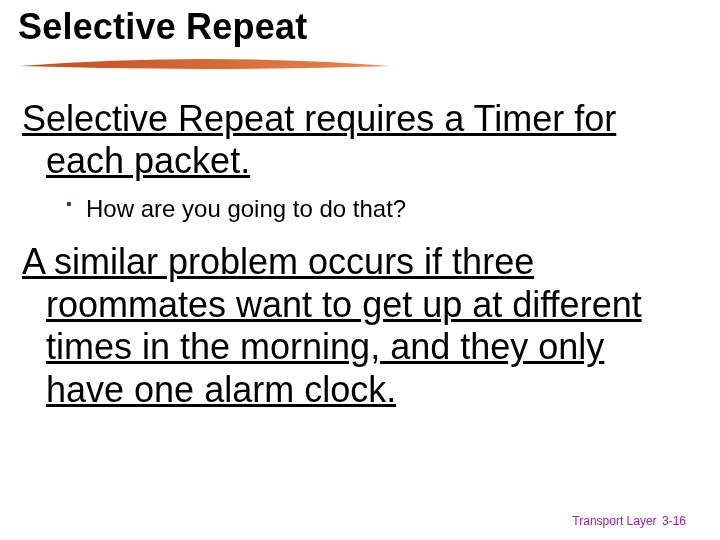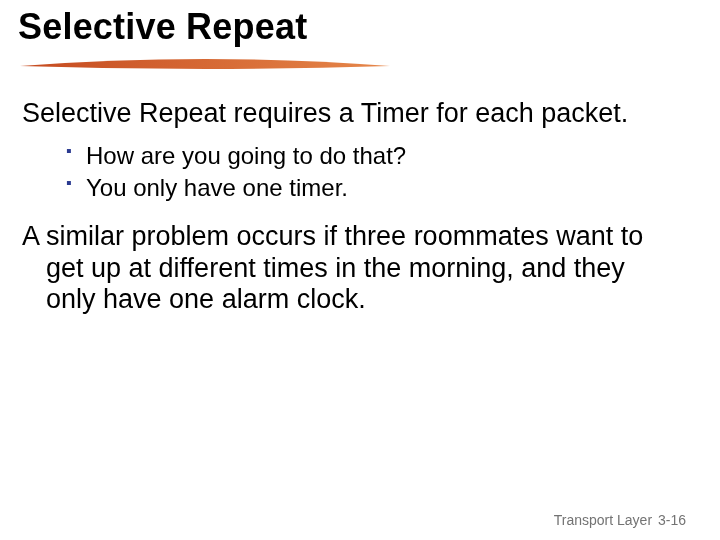--- a/index.html
+++ b/index.html
@@ -34,25 +34,26 @@
     height: 20px;
   }
   .underline-wrap svg { width: 100%; height: 100%; display: block; }
   .body {
     position: absolute;
     top: 98px;
     left: 22px;
     right: 30px;
   }
   .para {
-    font-size: 27px;
+    font-size: 36px;
     line-height: 1.18;
     margin: 0 0 10px 0;
     text-indent: -24px;
     padding-left: 24px;
+    text-decoration: underline;
   }
   .para.spaced { }
   .sublist {
     margin: 4px 0 16px 44px;
     padding: 0;
     list-style: none;
   }
   .sublist li {
     font-size: 24px;
     line-height: 1.35;
@@ -64,22 +65,22 @@
     position: absolute;
     left: 0;
     top: 0;
     font-size: 16px;
     color: #2a3a90;
   }
   .footer {
     position: absolute;
     bottom: 12px;
     right: 22px;
-    font-size: 14px;
-    color: #737373;
+    font-size: 12px;
+    color: #a21caf;
   }
   .footer .label { margin-right: 2px; }
 </style>
 </head>
 <body>
 <div class="slide">
 
   <div class="title">Selective Repeat</div>
 
   <div class="underline-wrap">
@@ -91,21 +92,20 @@
         </linearGradient>
       </defs>
       <path d="M0 10 Q 185 -4 370 10 Q 185 16 0 10 Z" fill="url(#g)"></path>
     </svg>
   </div>
 
   <div class="body">
     <p class="para">Selective Repeat requires a Timer for each packet.</p>
     <ul class="sublist">
       <li>How are you going to do that?</li>
-      <li>You only have one timer.</li>
     </ul>
     <p class="para spaced">A similar problem occurs if three roommates want to get up at different times in the morning, and they only have one alarm clock.</p>
   </div>
 
   <div class="footer">
     <span class="label">Transport Layer</span>
     <span>3-16</span>
   </div>
 
 </div>

